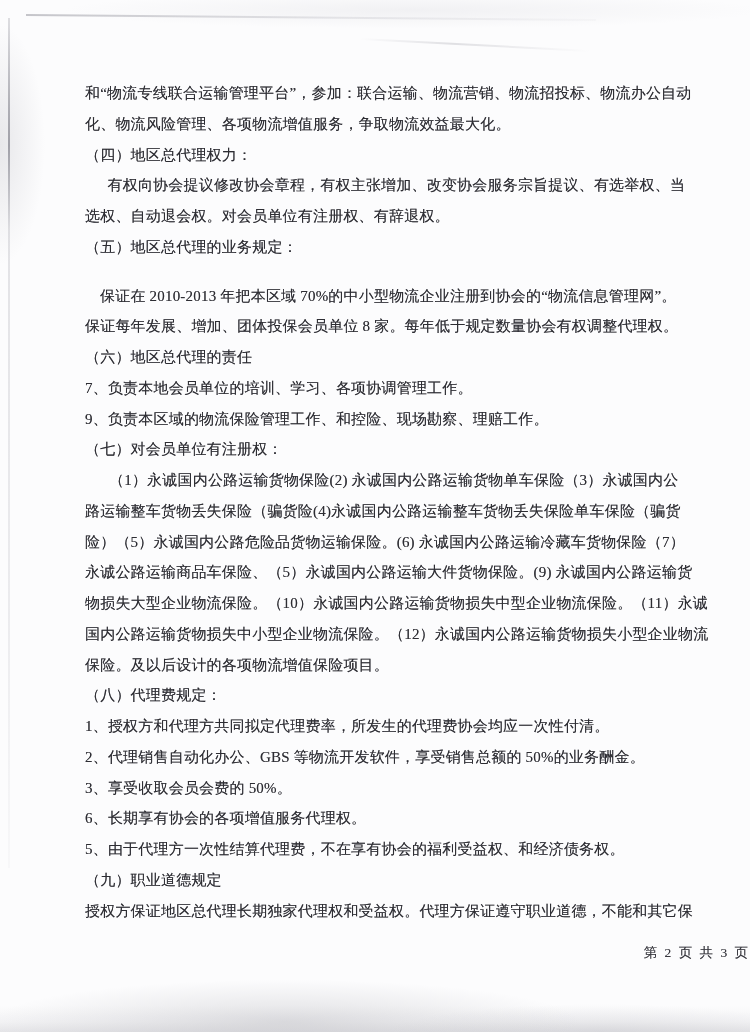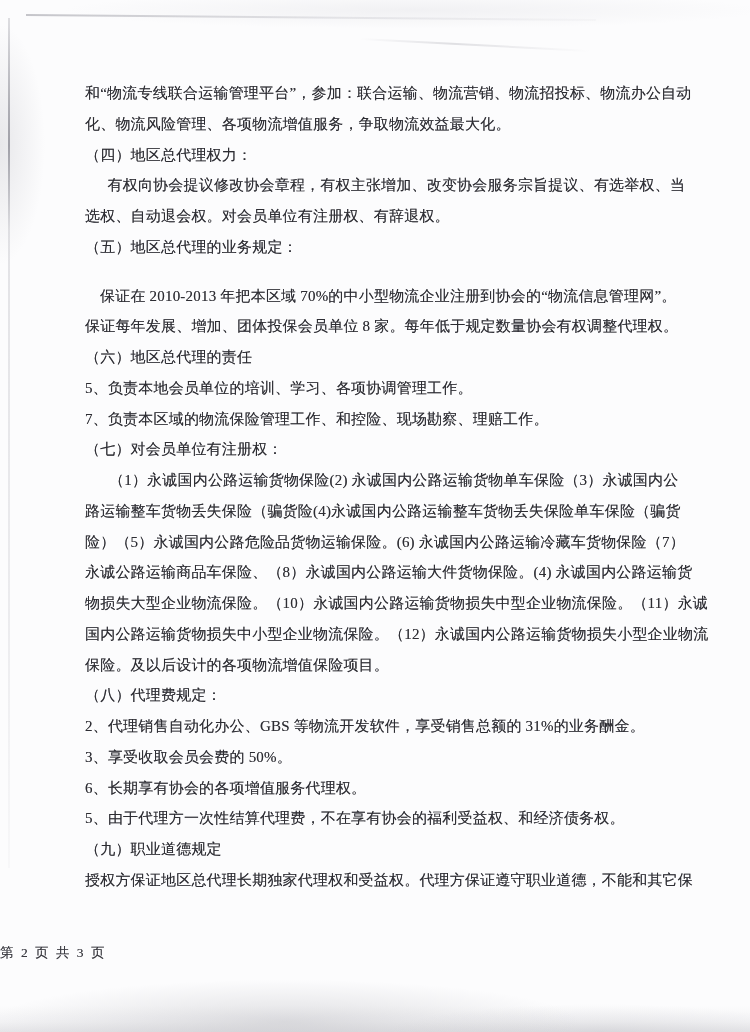--- a/index.html
+++ b/index.html
@@ -81,21 +81,21 @@
     line-height: 30.75px;
     white-space: nowrap;
     letter-spacing: 0.2px;
     text-shadow: 0 0 0.5px rgba(45,45,52,0.55);
   }
   .footer {
     position: absolute;
     left: 0;
     top: 944px;
     width: 100%;
-    text-align: left;
+    text-align: right;
     font-size: 13.5px;
     color: #38383f;
     letter-spacing: 2px;
     text-shadow: 0 0 0.5px rgba(45,45,52,0.5);
   }
 </style>
 </head>
 <body>
 
 <div class="page">
@@ -106,32 +106,33 @@
   <div class="doc-body">
       <div class="line">和“物流专线联合运输管理平台”，参加：联合运输、物流营销、物流招投标、物流办公自动</div>
       <div class="line">化、物流风险管理、各项物流增值服务，争取物流效益最大化。</div>
       <div class="line">（四）地区总代理权力：</div>
       <div class="line" style="text-indent: 1.5em;">有权向协会提议修改协会章程，有权主张增加、改变协会服务宗旨提议、有选举权、当</div>
       <div class="line">选权、自动退会权。对会员单位有注册权、有辞退权。</div>
       <div class="line">（五）地区总代理的业务规定：</div>
       <div class="line" style="text-indent: 1em; margin-top: 18px;">保证在 2010-2013 年把本区域 70%的中小型物流企业注册到协会的“物流信息管理网”。</div>
       <div class="line">保证每年发展、增加、团体投保会员单位 8 家。每年低于规定数量协会有权调整代理权。</div>
       <div class="line">（六）地区总代理的责任</div>
-      <div class="line">5、负责本地会员单位的培训、学习、各项协调管理工作。</div>
-      <div class="line">7、负责本区域的物流保险管理工作、和控险、现场勘察、理赔工作。</div>
+      <div class="line">7、负责本地会员单位的培训、学习、各项协调管理工作。</div>
+      <div class="line">9、负责本区域的物流保险管理工作、和控险、现场勘察、理赔工作。</div>
       <div class="line">（七）对会员单位有注册权：</div>
       <div class="line" style="text-indent: 1.6em;">（1）永诚国内公路运输货物保险(2) 永诚国内公路运输货物单车保险（3）永诚国内公</div>
       <div class="line">路运输整车货物丢失保险（骗货险(4)永诚国内公路运输整车货物丢失保险单车保险（骗货</div>
       <div class="line">险）（5）永诚国内公路危险品货物运输保险。(6) 永诚国内公路运输冷藏车货物保险（7）</div>
-      <div class="line">永诚公路运输商品车保险、（8）永诚国内公路运输大件货物保险。(4) 永诚国内公路运输货</div>
+      <div class="line">永诚公路运输商品车保险、（5）永诚国内公路运输大件货物保险。(9) 永诚国内公路运输货</div>
       <div class="line">物损失大型企业物流保险。（10）永诚国内公路运输货物损失中型企业物流保险。（11）永诚</div>
       <div class="line">国内公路运输货物损失中小型企业物流保险。（12）永诚国内公路运输货物损失小型企业物流</div>
       <div class="line">保险。及以后设计的各项物流增值保险项目。</div>
       <div class="line">（八）代理费规定：</div>
-      <div class="line">2、代理销售自动化办公、GBS 等物流开发软件，享受销售总额的 31%的业务酬金。</div>
+      <div class="line">1、授权方和代理方共同拟定代理费率，所发生的代理费协会均应一次性付清。</div>
+      <div class="line">2、代理销售自动化办公、GBS 等物流开发软件，享受销售总额的 50%的业务酬金。</div>
       <div class="line">3、享受收取会员会费的 50%。</div>
       <div class="line">6、长期享有协会的各项增值服务代理权。</div>
       <div class="line">5、由于代理方一次性结算代理费，不在享有协会的福利受益权、和经济债务权。</div>
       <div class="line">（九）职业道德规定</div>
       <div class="line">授权方保证地区总代理长期独家代理权和受益权。代理方保证遵守职业道德，不能和其它保</div>
     </div>
 
   <div class="footer">第 2 页 共 3 页</div>
 </div>
 

